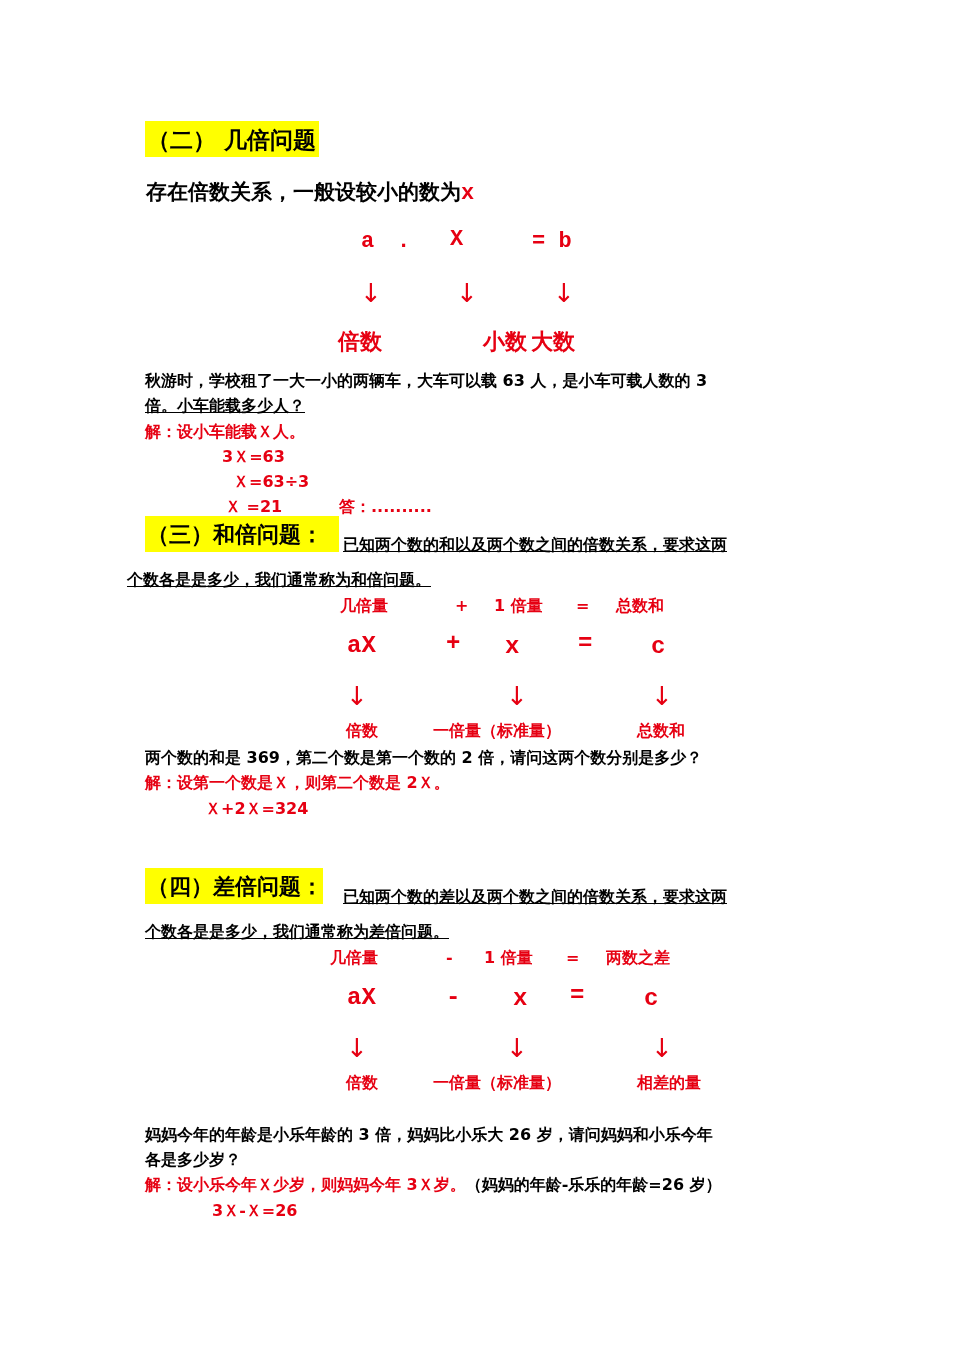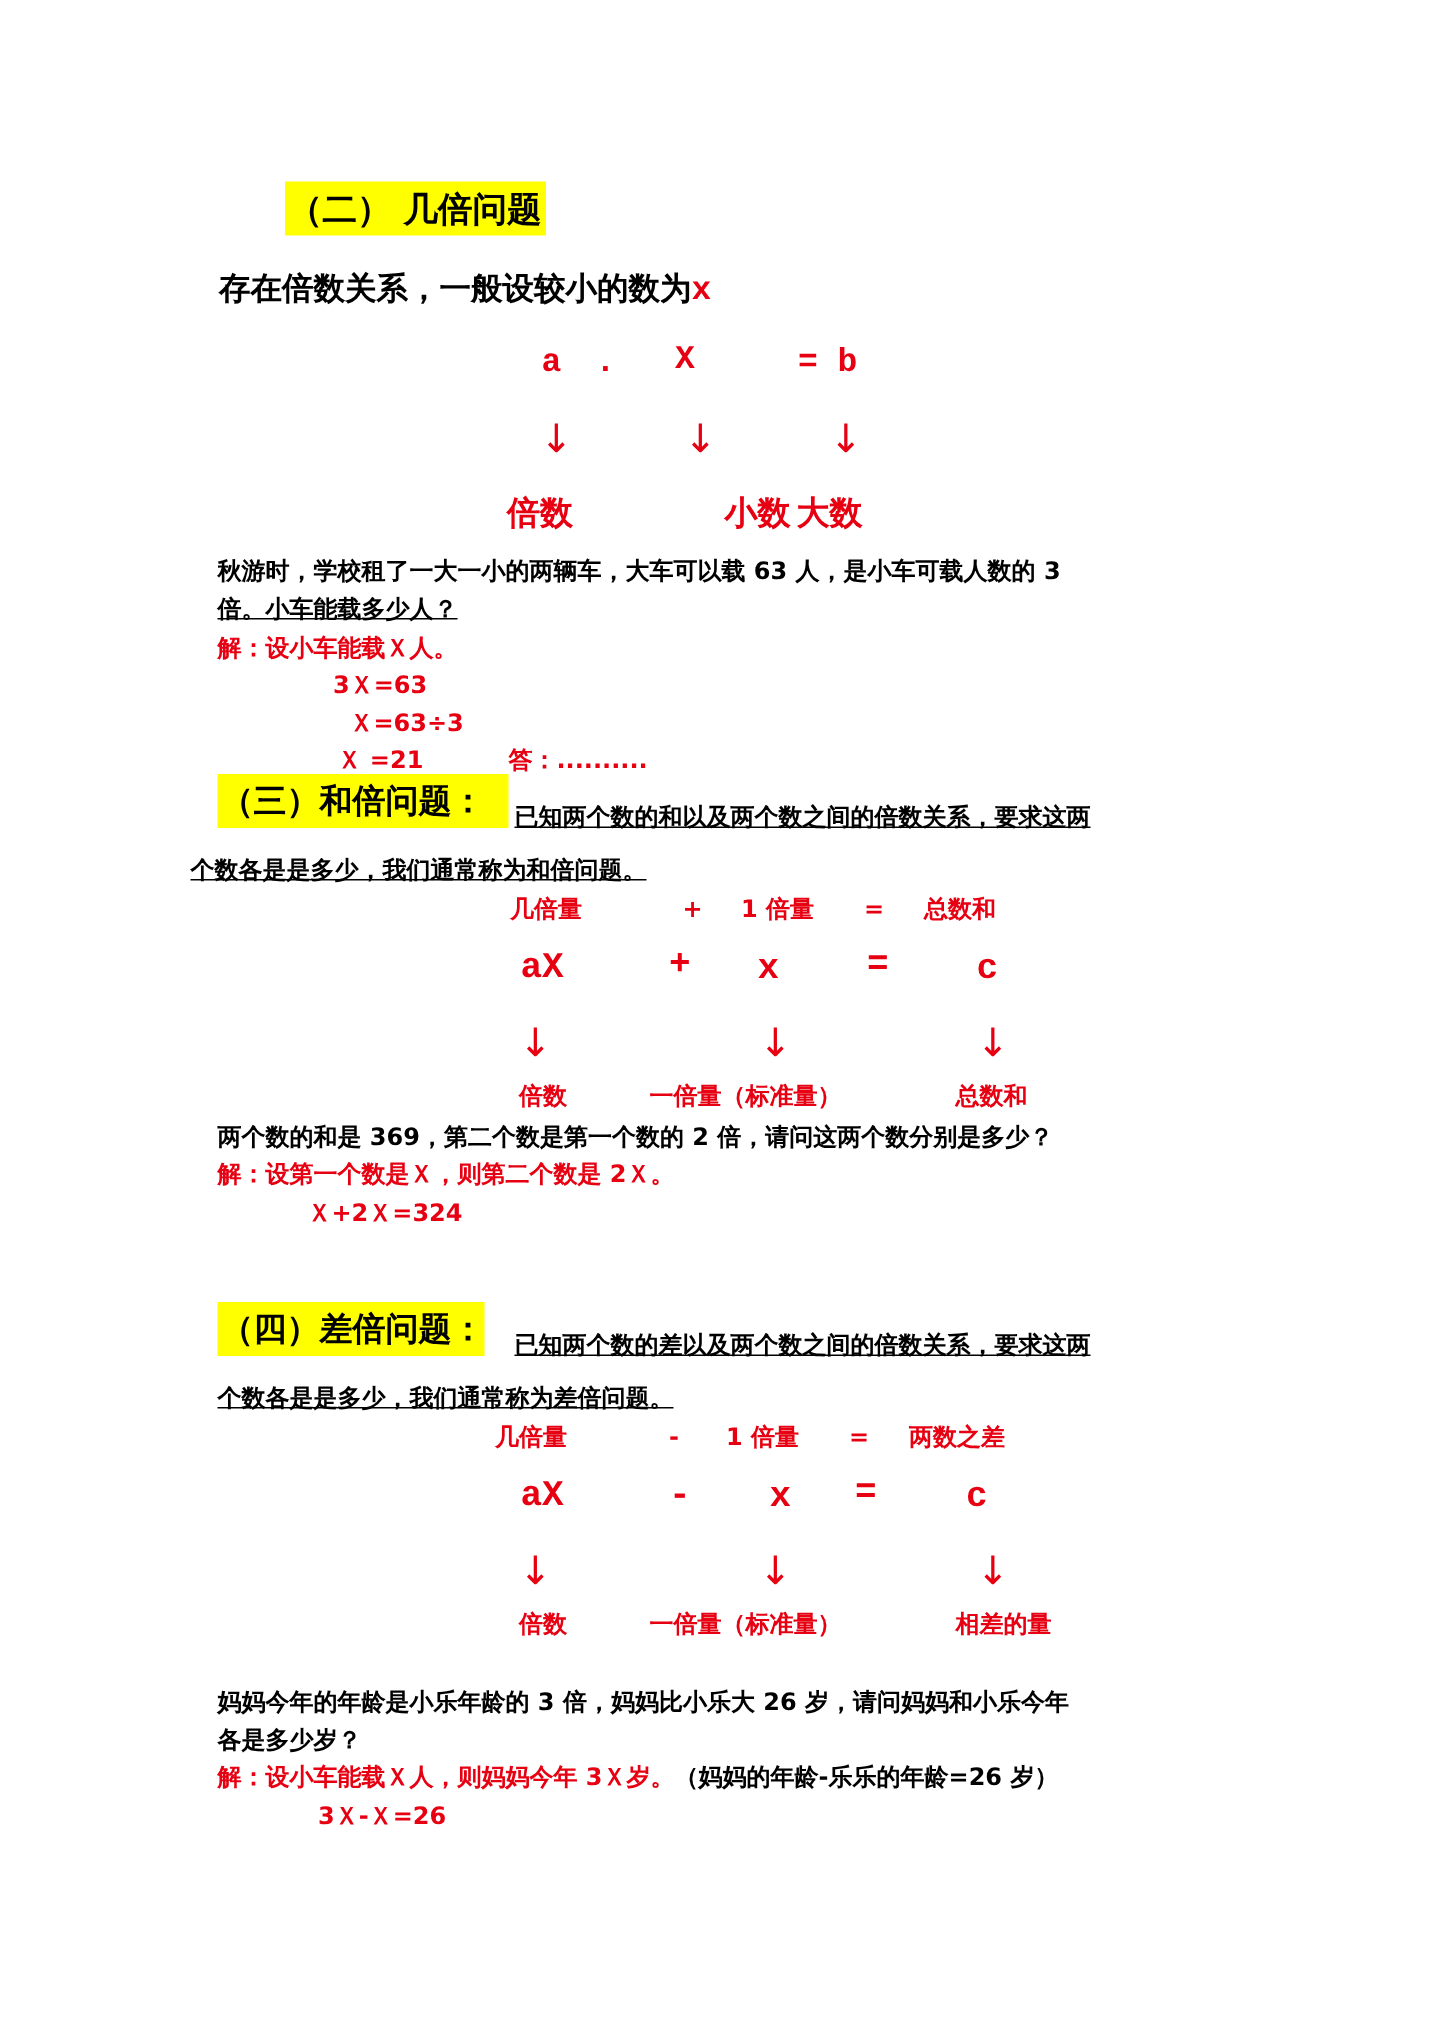--- a/index.html
+++ b/index.html
@@ -40,21 +40,21 @@
     }
     .mono { font-family: "Liberation Mono", "DejaVu Sans Mono", monospace; }
     .arrow { font-size: 26px; color: #e60012; font-family: "DejaVu Sans", sans-serif; }
     .label-big { font-size: 22px; font-weight: bold; color: #e60012; }
     .label-sm { font-size: 16px; font-weight: bold; color: #e60012; }
     .eq-big { font-size: 22px; font-weight: bold; color: #e60012; }
   </style>
 </head>
 <body>
 
-<div class="abs hl" style="left:145px; top:121px;margin-left:45px;">（二） 几倍问题</div>
+<div class="abs hl" style="left:145px; top:121px;">（二） 几倍问题</div>
 
 <div class="abs title-line" style="left:146px; top:178px;">
   <span>存在倍数关系，一般设较小的数为</span><span class="red mono" style="font-size:22px;">x</span>
 </div>
 
 <div class="abs eq-big mono" style="left:361px; top:229px;">a</div>
 <div class="abs eq-big mono" style="left:397px; top:229px;">.</div>
 <div class="abs eq-big mono" style="left:450px; top:227px;">X</div>
 <div class="abs eq-big mono" style="left:532px; top:229px;">= b</div>
 
@@ -122,15 +122,15 @@
 <div class="abs arrow" style="left:506px; top:1033px;">↓</div>
 <div class="abs arrow" style="left:651px; top:1033px;">↓</div>
 
 <div class="abs label-sm" style="left:346px; top:1073px;">倍数</div>
 <div class="abs label-sm" style="left:433px; top:1073px;">一倍量（标准量）</div>
 <div class="abs label-sm" style="left:637px; top:1073px;">相差的量</div>
 
 <div class="abs body-text" style="left:145px; top:1122px;">妈妈今年的年龄是小乐年龄的 3 倍，妈妈比小乐大 26 岁，请问妈妈和小乐今年</div>
 <div class="abs body-text" style="left:145px; top:1147px;">各是多少岁？</div>
 <div class="abs body-text" style="left:145px; top:1172px;">
-  <span class="red">解：设小车能载Ｘ人，则妈妈今年 3Ｘ岁。</span><span>（妈妈的年龄-乐乐的年龄=26 岁）</span>
+  <span class="red">解：设小乐今年Ｘ少岁，则妈妈今年 3Ｘ岁。</span><span>（妈妈的年龄-乐乐的年龄=26 岁）</span>
 </div>
 <div class="abs body-text red" style="left:212px; top:1198px;">3Ｘ-Ｘ=26</div>
 
 </body></html>

